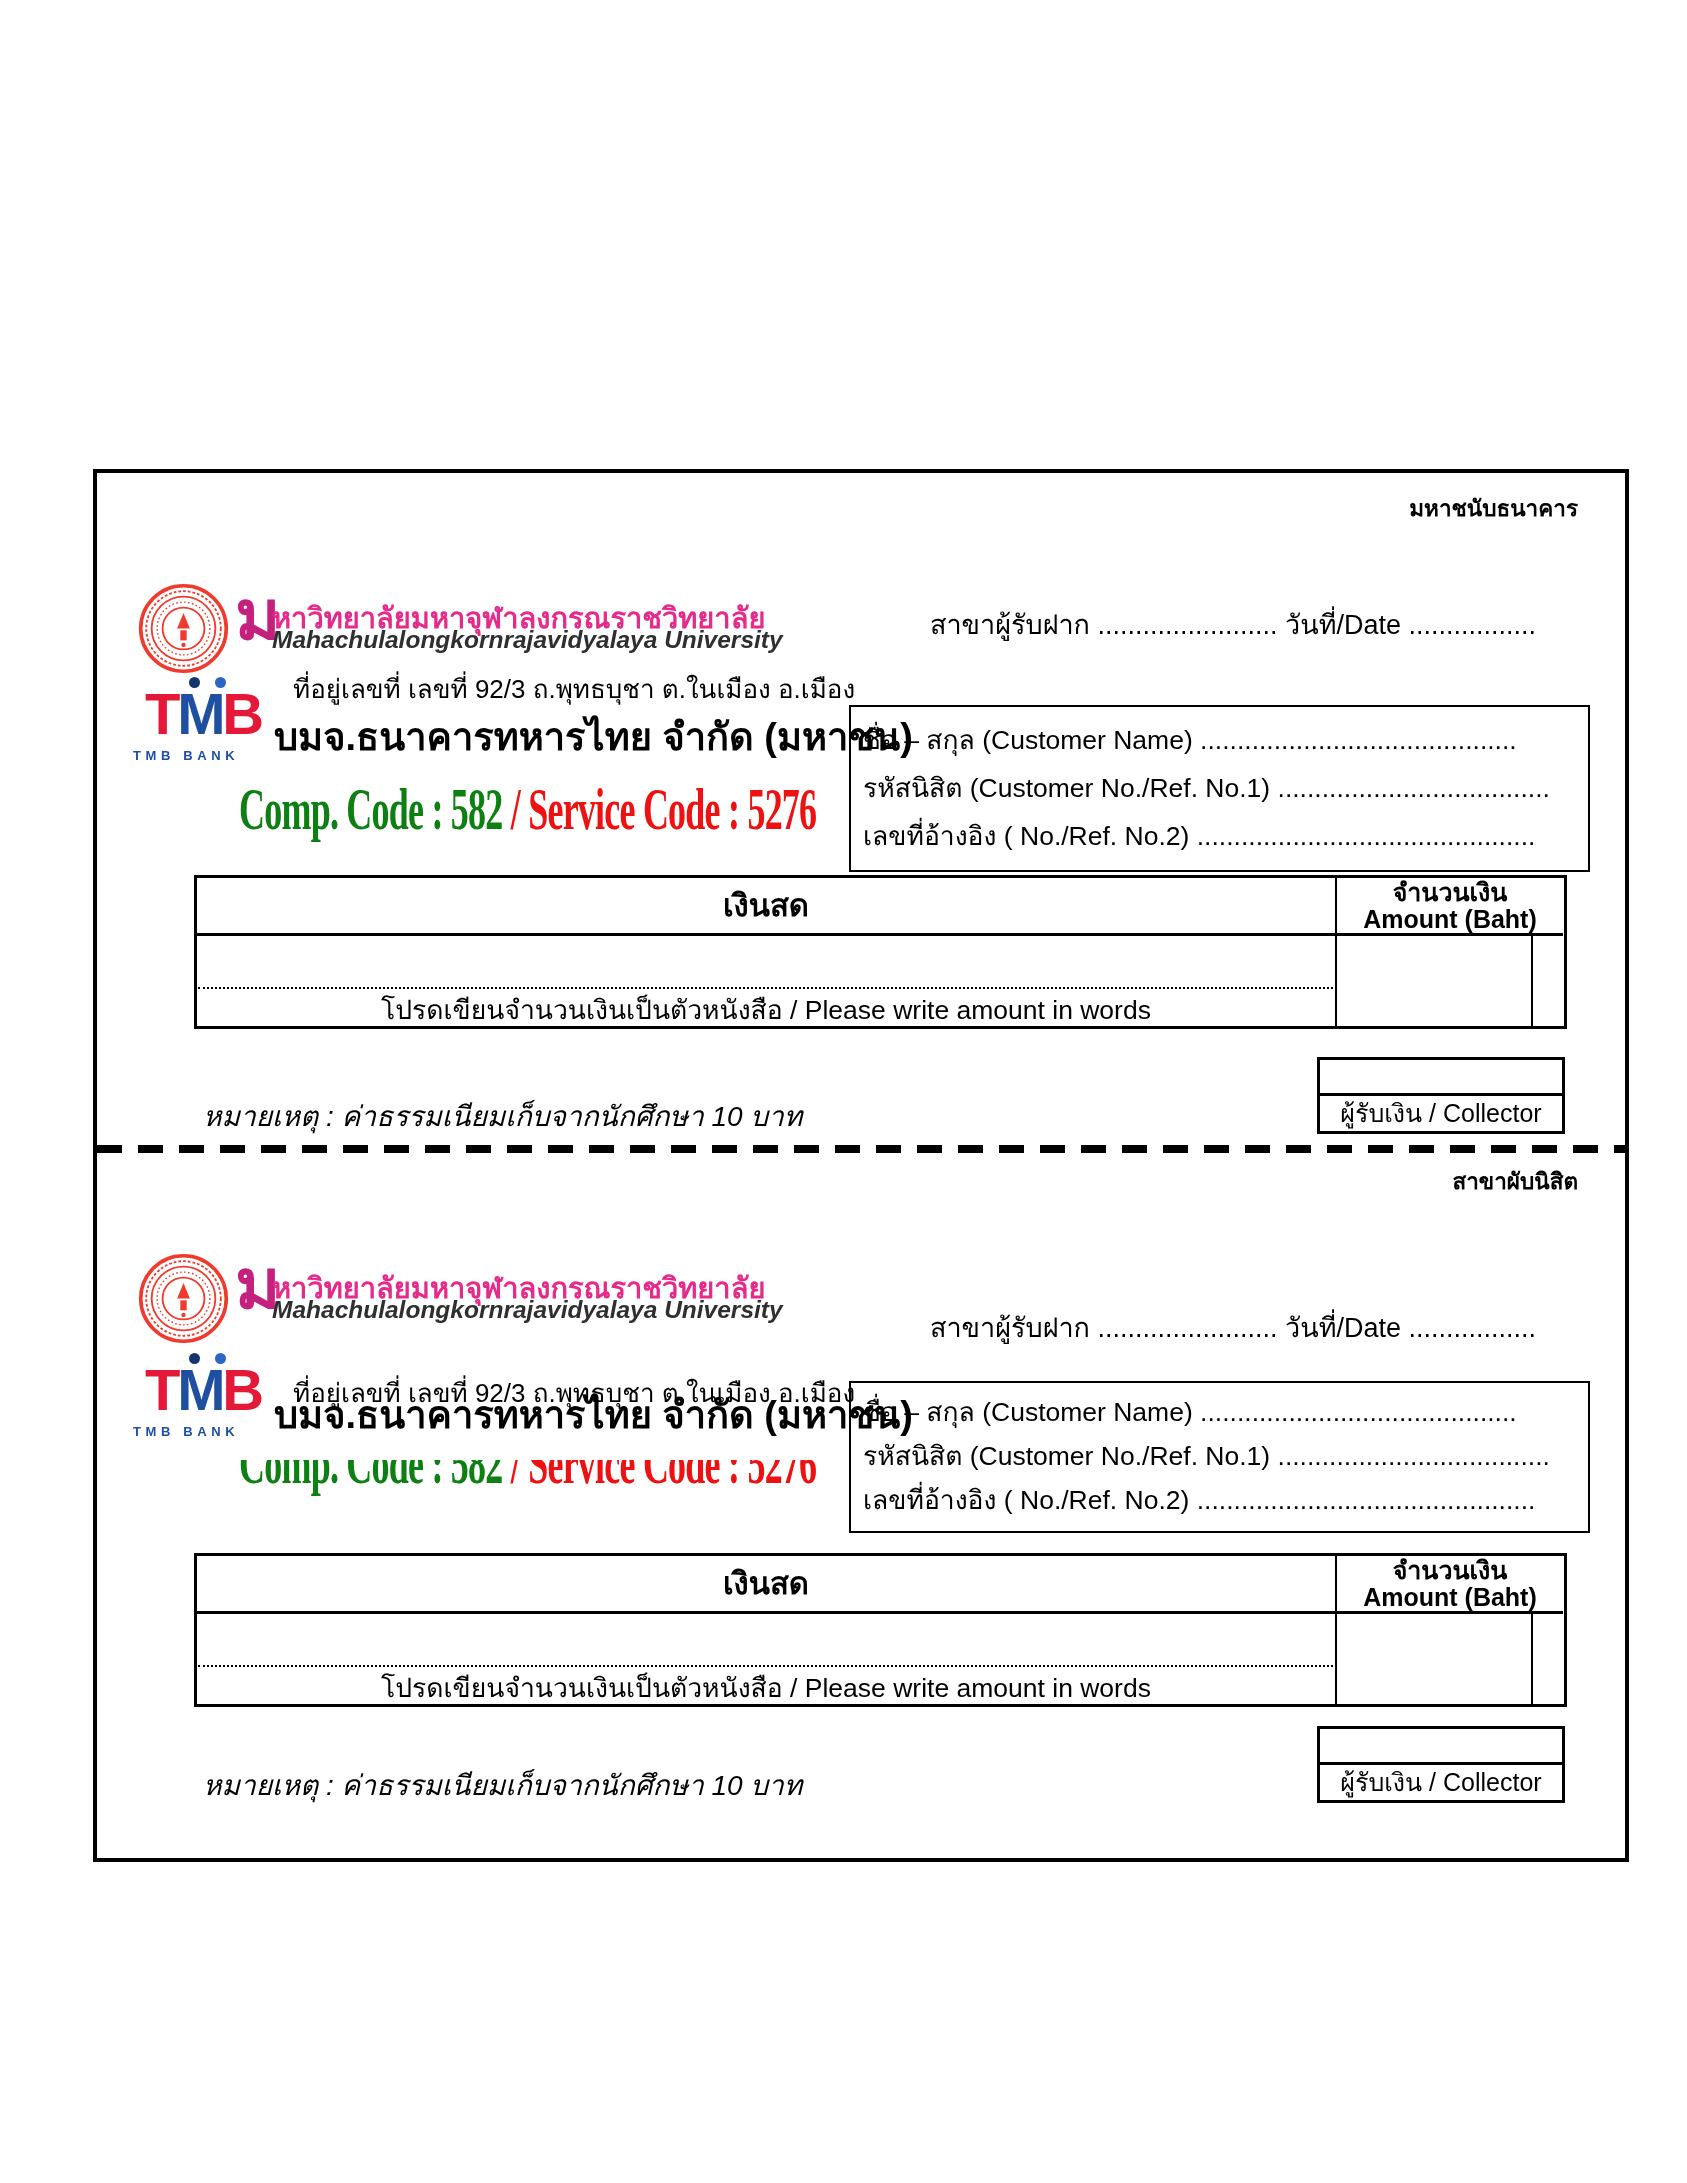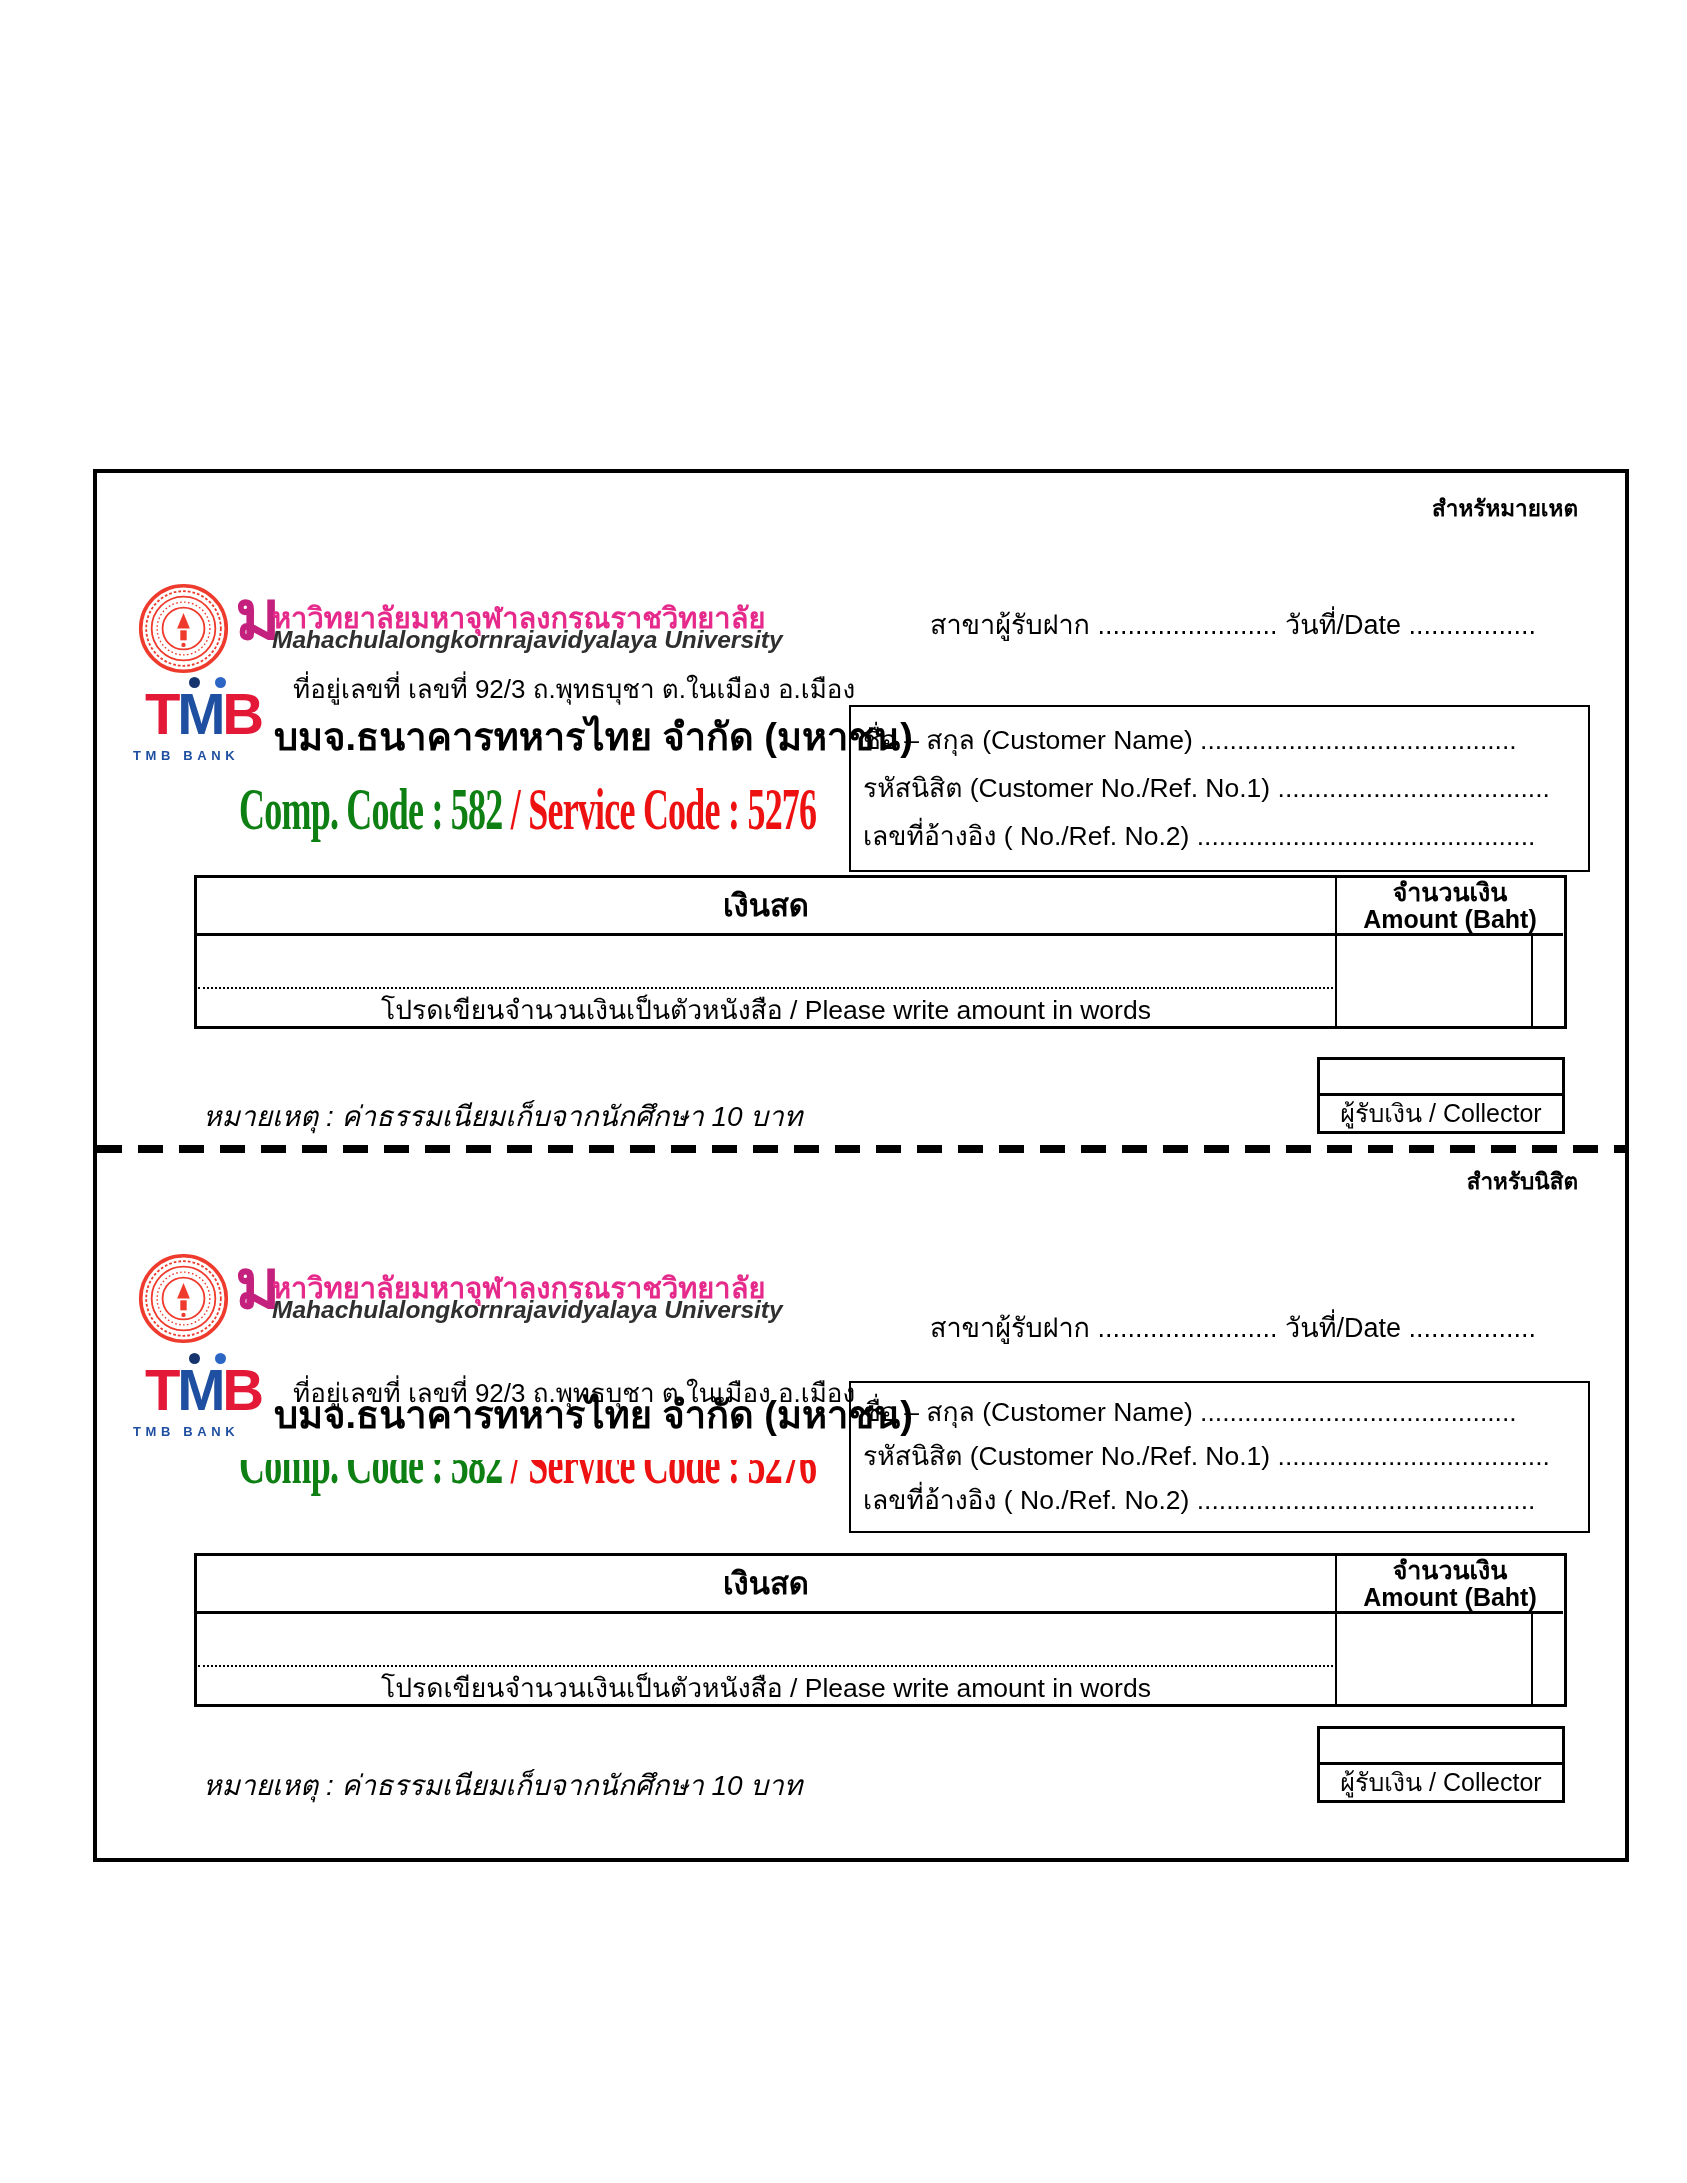--- a/index.html
+++ b/index.html
@@ -69,21 +69,21 @@
   .tear{position:absolute;left:0;width:1528px;height:8px;top:672px;
         background:repeating-linear-gradient(90deg,#000 0 25px,transparent 25px 41px);}
 </style>
 </head>
 <body>
 
 <div class="page">
   <div class="frame">
 
     <section class="copy copy-bank">
-      <div class="abs corner-label" style="top:17px;right:47px;">สำหรัหมายเหต</div>
+      <div class="abs corner-label" style="top:17px;right:47px;">มหาชนับธนาคาร</div>
 
       <svg class="abs seal" style="left:41px;top:110px;" viewBox="0 0 100 100">
         <circle cx="50" cy="50" r="47" fill="none" stroke="#ef3b2d" stroke-width="4"></circle>
         <circle cx="50" cy="50" r="41" fill="none" stroke="#ef3b2d" stroke-width="2" stroke-dasharray="3 2.2"></circle>
         <circle cx="50" cy="50" r="35" fill="none" stroke="#ef3b2d" stroke-width="2"></circle>
         <circle cx="50" cy="50" r="29" fill="none" stroke="#ef3b2d" stroke-width="1.5" stroke-dasharray="1.8 2.6"></circle>
         <circle cx="50" cy="50" r="23" fill="none" stroke="#ef3b2d" stroke-width="2"></circle>
         <path d="M50 33 l7 17 h-14 z" fill="#ef3b2d"></path>
         <rect x="46.5" y="52" width="7" height="11" fill="#ef3b2d"></rect>
         <circle cx="50" cy="68" r="2.4" fill="#ef3b2d"></circle>
@@ -137,21 +137,21 @@
         <div class="collector-sign"></div>
         <div class="collector-label">ผู้รับเงิน / Collector</div>
       </div>
 
       <div class="abs note" style="left:106px;top:621px;">หมายเหตุ  : ค่าธรรมเนียมเก็บจากนักศึกษา 10 บาท</div>
     </section>
 
     <div class="tear"></div>
 
     <section class="copy copy-student">
-      <div class="abs corner-label" style="top:6.6px;right:47px;">สำหรับนิสิต</div>
+      <div class="abs corner-label" style="top:6.6px;right:47px;">สาขาผับนิสิต</div>
 
       <svg class="abs seal" style="left:41px;top:97px;" viewBox="0 0 100 100">
         <circle cx="50" cy="50" r="47" fill="none" stroke="#ef3b2d" stroke-width="4"></circle>
         <circle cx="50" cy="50" r="41" fill="none" stroke="#ef3b2d" stroke-width="2" stroke-dasharray="3 2.2"></circle>
         <circle cx="50" cy="50" r="35" fill="none" stroke="#ef3b2d" stroke-width="2"></circle>
         <circle cx="50" cy="50" r="29" fill="none" stroke="#ef3b2d" stroke-width="1.5" stroke-dasharray="1.8 2.6"></circle>
         <circle cx="50" cy="50" r="23" fill="none" stroke="#ef3b2d" stroke-width="2"></circle>
         <path d="M50 33 l7 17 h-14 z" fill="#ef3b2d"></path>
         <rect x="46.5" y="52" width="7" height="11" fill="#ef3b2d"></rect>
         <circle cx="50" cy="68" r="2.4" fill="#ef3b2d"></circle>

